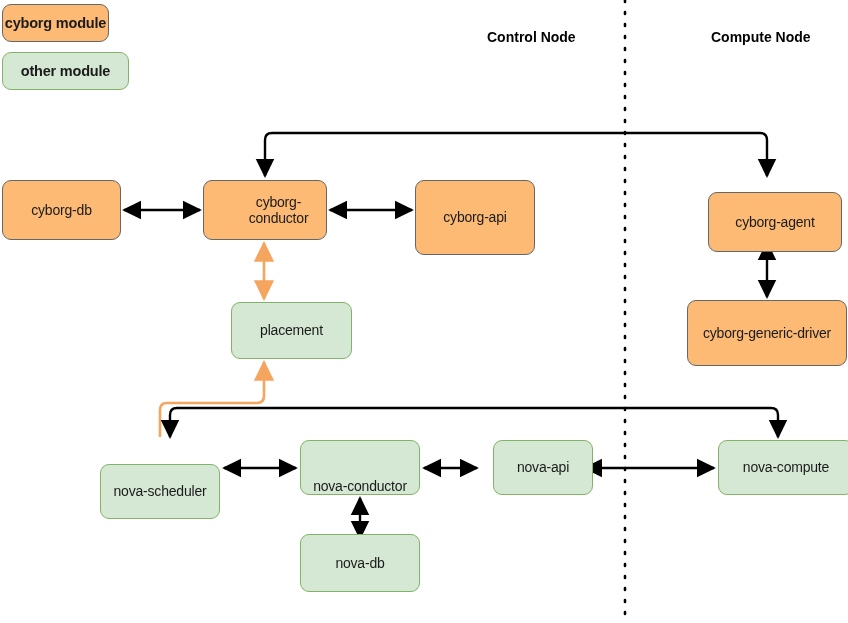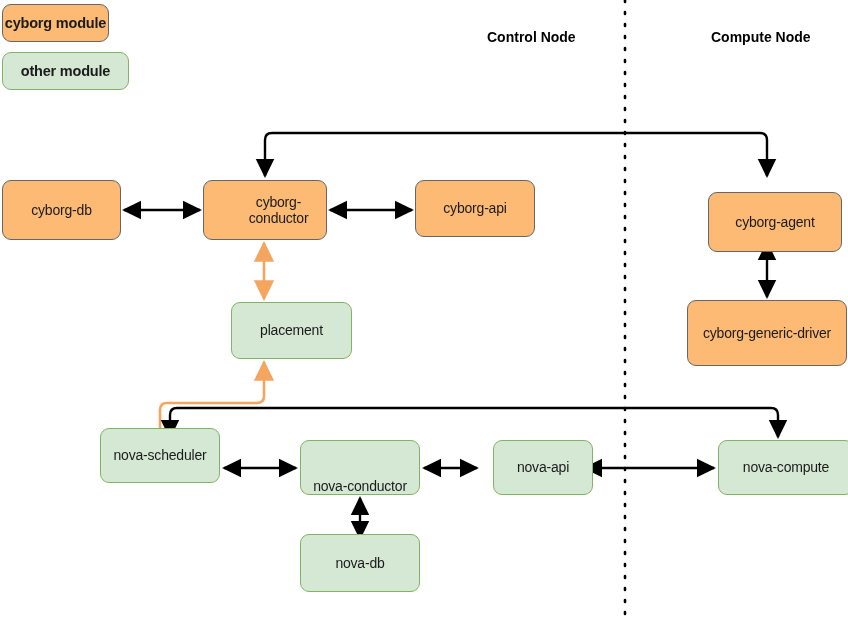--- a/index.html
+++ b/index.html
@@ -118,33 +118,33 @@
       <div class="zone-label" style="left: 487px; top: 29px;">Control Node</div>
       <div class="zone-label" style="left: 711px; top: 29px;">Compute Node</div>
     </div>
   <div id="node-layer">
       <div class="node gray" style="left: 2px; top: 180px; width: 119px; height: 60px;">
         <span>cyborg-db</span>
       </div>
       <div class="node gray" style="left: 203px; top: 180px; width: 124px; height: 60px; padding-left: 27px;">
         <span>cyborg-conductor</span>
       </div>
-      <div class="node gray" style="left: 415px; top: 180px; width: 120px; height: 57px;">
+      <div class="node gray" style="left: 415px; top: 180px; width: 120px; height: 75px;">
         <span>cyborg-api</span>
       </div>
       <div class="node gray" style="left: 708px; top: 192px; width: 134px; height: 60px;">
         <span>cyborg-agent</span>
       </div>
       <div class="node gray" style="left: 687px; top: 300px; width: 160px; height: 66px;">
         <span>cyborg-generic-driver</span>
       </div>
       <div class="node green" style="left: 204px; top: 302px; width: 121px; height: 57px; margin-left: 27px;">
         <span>placement</span>
       </div>
-      <div class="node green" style="left: 100px; top: 428px; width: 120px; height: 55px;">
+      <div class="node green" style="left: 100px; top: 464px; width: 120px; height: 55px;">
         <span>nova-scheduler</span>
       </div>
       <div class="node green" style="left: 300px; top: 440px; width: 120px; height: 55px; align-items: flex-end;">
         <span>nova-conductor</span>
       </div>
       <div class="node green" style="left: 481px; top: 440px; width: 100px; height: 55px; margin-left: 12px;">
         <span>nova-api</span>
       </div>
       <div class="node green" style="left: 718px; top: 440px; width: 136px; height: 55px;">
         <span>nova-compute</span>

